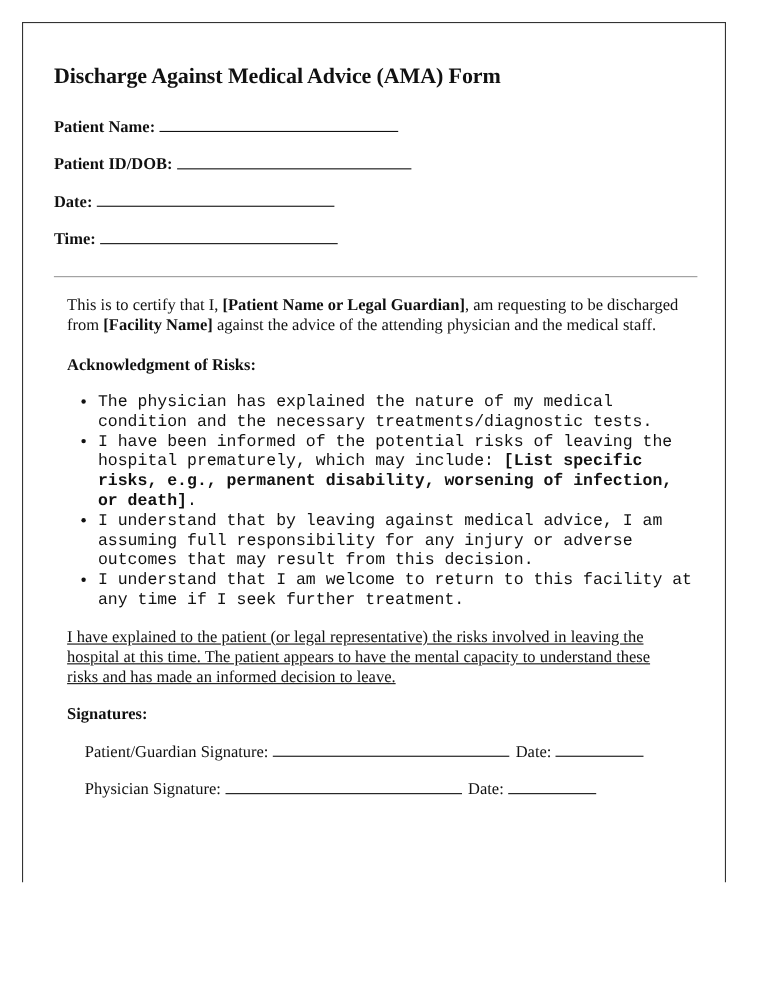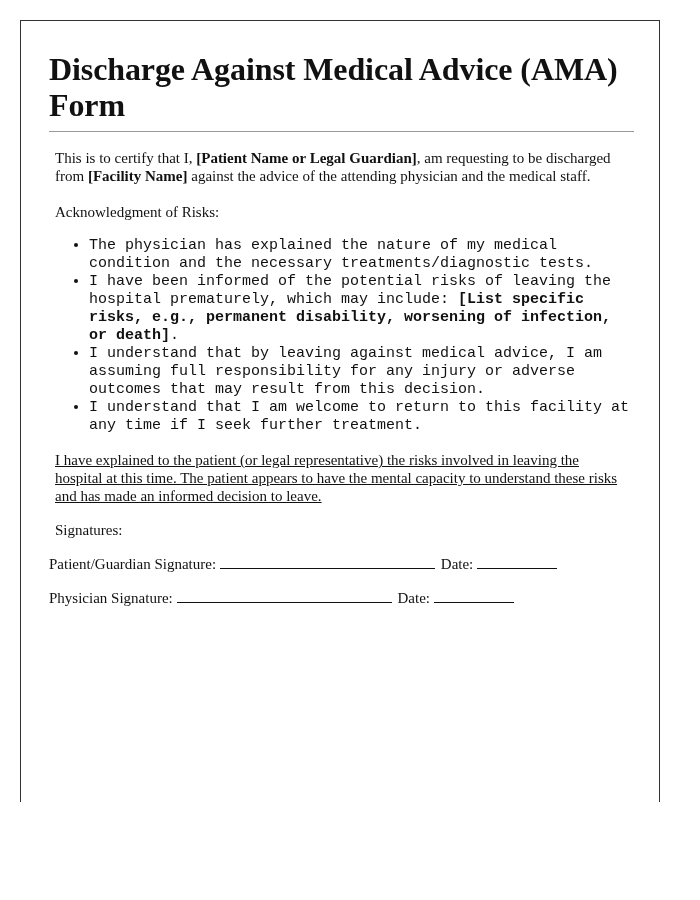--- a/index.html
+++ b/index.html
@@ -27,21 +27,21 @@
       border: 1px solid #333333;
       box-sizing: border-box;
       padding: 0 28px;
       font-family: "Liberation Serif", "DejaVu Serif", serif;
       color: #111111;
       font-size: 15px;
       line-height: 18px;
     }
     h1 {
       margin: 30px 0 0 0;
-      font-size: 32px;
+      font-size: 20px;
       line-height: 36px;
       font-weight: bold;
       letter-spacing: -0.1px;
     }
     .field-row {
       font-weight: bold;
       margin: 0;
       height: 34px;
       line-height: 18px;
     }
@@ -53,50 +53,65 @@
       vertical-align: baseline;
       height: 12px;
       margin-left: 4px;
     }
     hr.divider {
       border: none;
       border-top: 1px solid #999999;
       margin: 8px 0 17px 0;
       width: 585px;
     }
-    p { margin: 6px; }
+    p { margin: 12px; }
     .intro { margin-bottom: 18px; }
     .section-heading {
-      font-weight: normal;
+      font-weight: bold;
       margin-bottom: 16px;
     }
     ul.risks {
       margin: 0 0 16px 0;
       padding-left: 40px;
       list-style: disc;
       font-family: Liberation Mono, monospace;
     }
     ul.risks li { margin: 0; }
     .statement { margin-bottom: 16px; text-decoration: underline; }
     .sig-row {
       height: 34px;
       line-height: 18px;
       white-space: nowrap;
+      margin-left: 28px;
     }
     .sig-row .date-label { margin-left: 2px; }
     b { font-weight: bold; }
   </style>
 </head>
 <body>
 
 <div class="viewport">
   <div class="page">
 
     <h1>Discharge Against Medical Advice (AMA) Form</h1>
 
+    <div class="fields">
+      <p class="field-row">
+        <span>Patient Name:</span><span class="blank" style="width:217px"></span>
+      </p>
+      <p class="field-row">
+        <span>Patient ID/DOB:</span><span class="blank" style="width:213px"></span>
+      </p>
+      <p class="field-row">
+        <span>Date:</span><span class="blank" style="width:216px"></span>
+      </p>
+      <p class="field-row">
+        <span>Time:</span><span class="blank" style="width:216px"></span>
+      </p>
+    </div>
 
     <hr class="divider">
 
     <p class="intro">
       <span>This is to certify that I, </span><b>[Patient Name or Legal Guardian]</b><span>, am requesting to be discharged from </span><b>[Facility Name]</b><span> against the advice of the attending physician and the medical staff.</span>
     </p>
 
     <p class="section-heading">Acknowledgment of Risks:</p>
 
     <ul class="risks">

